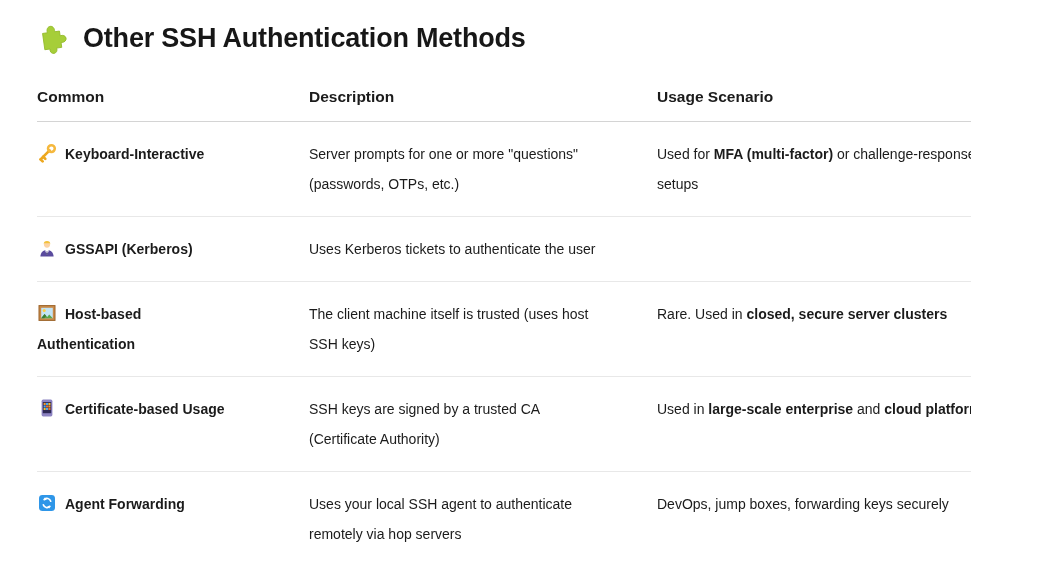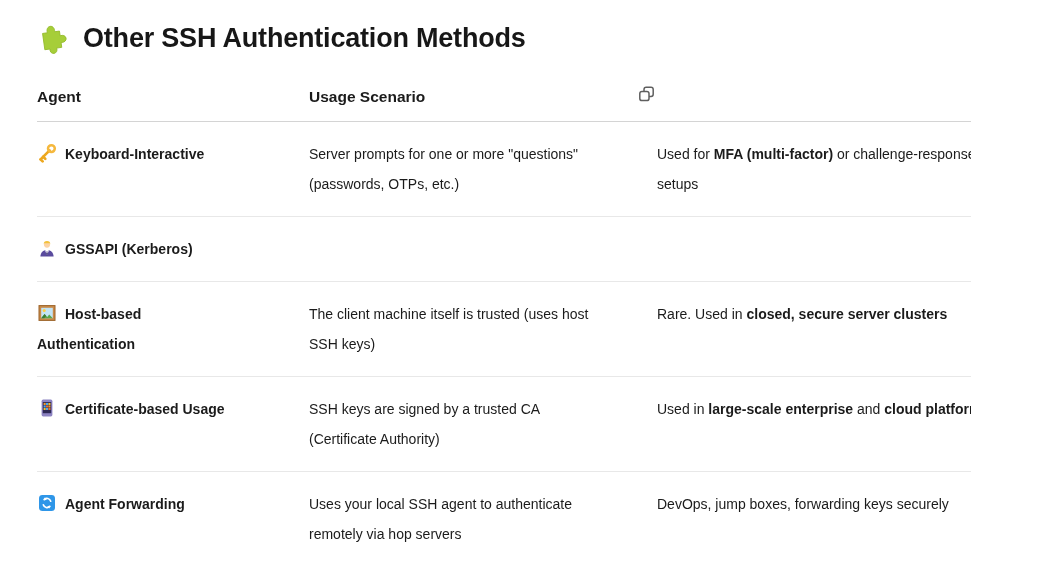--- a/index.html
+++ b/index.html
@@ -46,21 +46,22 @@
     <div class="title-row">
       <svg class="title-icon" viewBox="0 0 30 30" aria-hidden="true">
         <path d="M5.6,11.6 h4.6 c-0.7,-3.4 1.2,-5.6 3.4,-5.6 c2.2,0 4.1,2.2 3.4,5.6 h4.6 v4.4 c3.2,-0.6 5.2,1.2 5.2,3.2 c0,2 -2,3.8 -5.2,3.2 v4.6 h-4.8 c0.5,2.8 -1.1,4.6 -3.2,4.6 c-2.1,0 -3.7,-1.8 -3.2,-4.6 h-4.8 z" fill="#a6ce39" stroke="#94ba2b" stroke-width="0.8" transform="translate(0,-2.2) rotate(-8 15 15)"></path>
       </svg>
       <h1 class="page-title">Other SSH Authentication Methods</h1>
     </div>
 
     <div class="tbl">
 
       <div class="tr thead">
-        <div>Agent</div>
+        <div>Common</div>
+        <div>Description</div>
         <div class="th-usage">
           <span>Usage Scenario</span>
           <button class="copy-btn" title="">
             <svg width="21" height="21" viewBox="0 0 21 21" aria-hidden="true">
               <rect x="8" y="3.2" width="9.2" height="9.2" rx="2.2" fill="#ffffff" stroke="#5f5f5f" stroke-width="1.5"></rect>
               <rect x="3.8" y="7.4" width="9.2" height="9.2" rx="2.2" fill="#ffffff" stroke="#5f5f5f" stroke-width="1.5"></rect>
             </svg>
           </button>
         </div>
       </div>
@@ -86,20 +87,23 @@
 
       <div class="tr row">
         <div class="cell-method">
           <svg class="m-icon" viewBox="0 0 20 20" aria-hidden="true">
             <path d="M3.4,18.6 q0.2,-5.2 4.6,-6.4 l2,1.6 2,-1.6 q4.4,1.2 4.6,6.4 z" fill="#5a4b9e"></path>
             <path d="M8,12.2 l2,1.8 2,-1.8 l-2,5 z" fill="#ffffff"></path>
             <path d="M10,14 l0.9,0.9 -0.9,3 -0.9,-3 z" fill="#38306e"></path>
             <circle cx="10" cy="6.6" r="3.1" fill="#fcd3a5"></circle>
             <path d="M6.7,6.2 a3.3,3.3 0 0 1 6.6,0 l-0.5,-0.9 h-5.6 z" fill="#f2c23e"></path>
           </svg><span>GSSAPI (Kerberos)</span>
+        </div>
+        <div class="cell-desc">
+          <span>Uses Kerberos tickets to authenticate the user</span>
         </div>
       </div>
 
       <div class="tr row">
         <div class="cell-method">
           <svg class="m-icon" viewBox="0 0 20 20" aria-hidden="true">
             <rect x="2" y="2.6" width="16" height="14.8" fill="#c98a49" stroke="#9c6328" stroke-width="1"></rect>
             <rect x="4.2" y="4.8" width="11.6" height="10.4" fill="#c3e4f5"></rect>
             <circle cx="7.2" cy="7.6" r="1.5" fill="#ffd043"></circle>
             <path d="M4.2,15.2 l3.4,-4.2 2.6,3 2,-2.4 3.6,3.6 z" fill="#5aa84f"></path>

